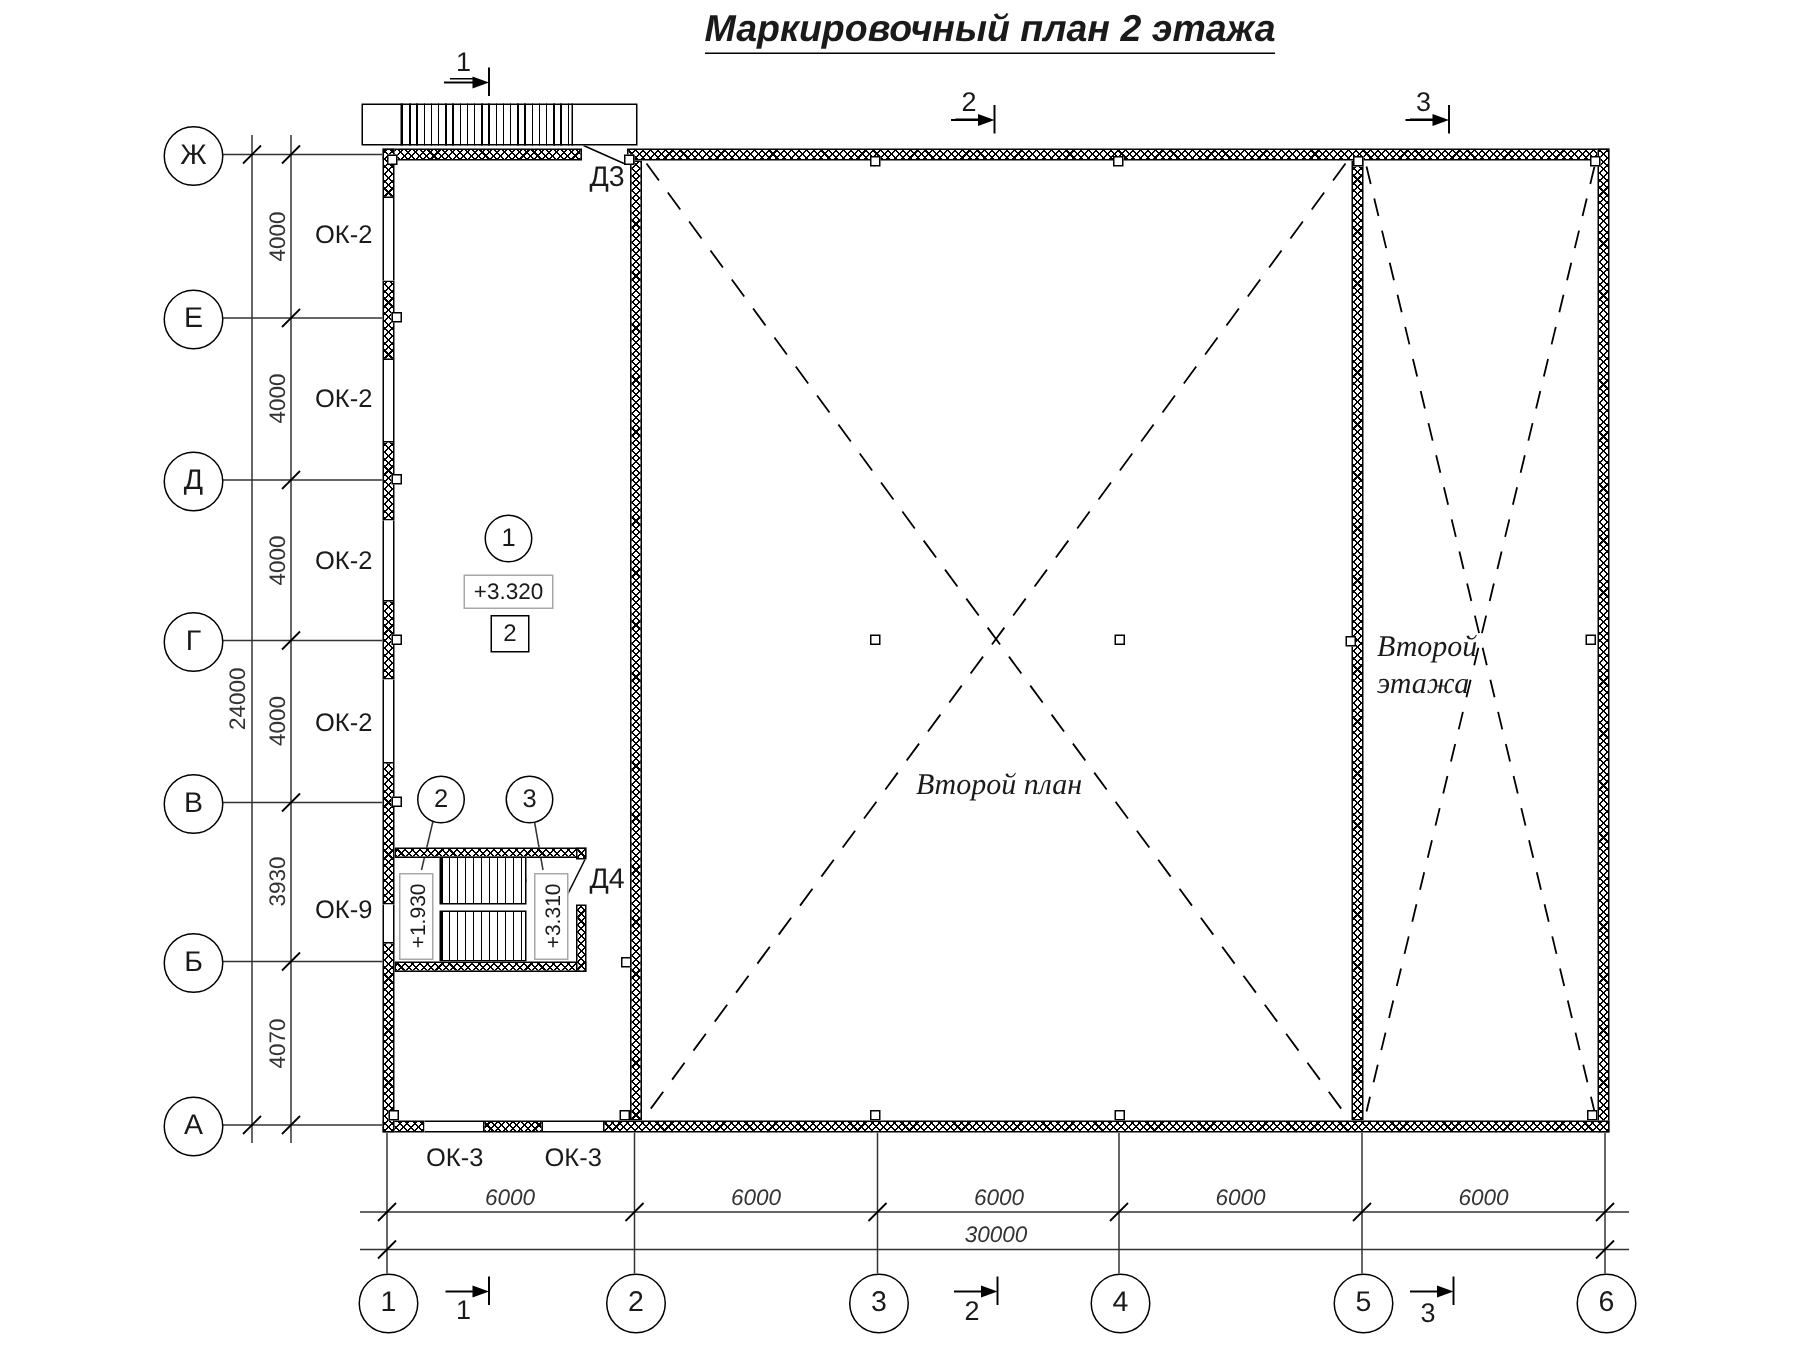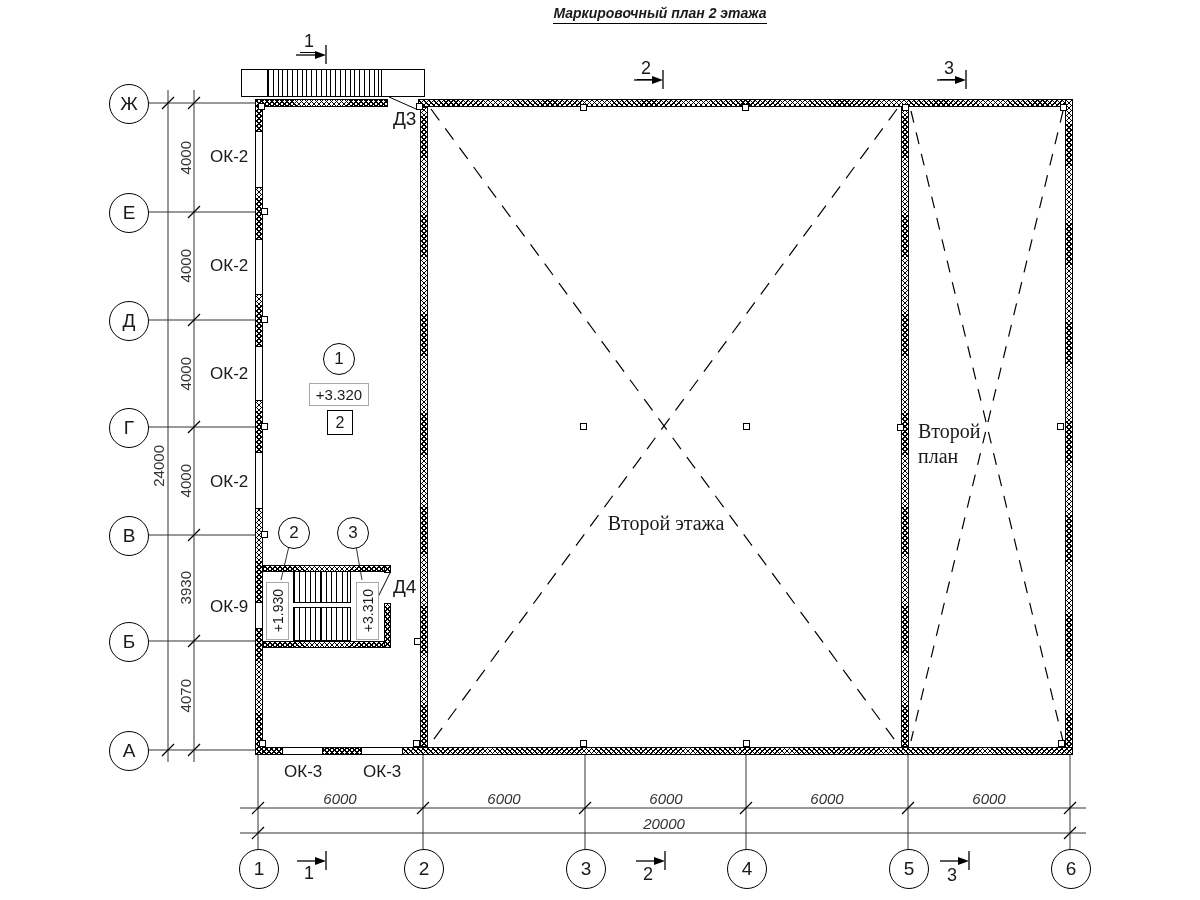--- a/index.html
+++ b/index.html
@@ -23,23 +23,23 @@
   .lbl{position:absolute;font-size:17px;white-space:nowrap;text-align:center;}
   .dimh{position:absolute;width:60px;height:16px;font-size:15px;color:#333;text-align:center;white-space:nowrap;font-style:italic;}
   .vdim{position:absolute;width:20px;height:70px;display:flex;align-items:center;justify-content:center;
         font-size:15px;color:#333;}
   .vtext{writing-mode:vertical-rl;transform:rotate(180deg);white-space:nowrap;}
   .levelbox{position:absolute;border:1px solid #a8a8a8;background:#fff;display:flex;
             align-items:center;justify-content:center;font-size:15px;}
   .flight{position:absolute;box-sizing:border-box;border:1px solid #000;background-color:#fff;
           background-image:repeating-linear-gradient(90deg,#000 0 1px,transparent 1px 5.3px);}
   .secnum{position:absolute;width:18px;text-align:center;font-size:18px;}
-  .voidlbl{position:absolute;font-family:"Liberation Serif",serif;font-size:20px;white-space:nowrap;}
+  .voidlbl{position:absolute;font-family:"Liberation Serif",serif;font-style:italic;font-size:20px;white-space:nowrap;}
   .title{position:absolute;left:455px;top:5px;width:410px;text-align:center;
-         font-size:14px;font-style:italic;font-weight:bold;}
+         font-size:25px;font-style:italic;font-weight:bold;}
   .title span{border-bottom:1.5px solid #000;padding-bottom:2px;}
   svg{position:absolute;left:0;top:0;}
 </style>
 </head>
 <body>
 
 <div id="canvas">
 
   <svg width="1200" height="900" viewBox="0 0 1200 900">
     <g stroke="#333" stroke-width="1">
@@ -248,21 +248,21 @@
     </div>
   <div class="vdim" style="left:148px;top:431px;">
       <span class="vtext">24000</span>
     </div>
 
   <div class="dimh" style="left:310px;top:790px;">6000</div>
   <div class="dimh" style="left:474px;top:790px;">6000</div>
   <div class="dimh" style="left:636px;top:790px;">6000</div>
   <div class="dimh" style="left:797px;top:790px;">6000</div>
   <div class="dimh" style="left:959px;top:790px;">6000</div>
-  <div class="dimh" style="left:634px;top:815px;">20000</div>
+  <div class="dimh" style="left:634px;top:815px;">30000</div>
 
   <div class="lbl" style="left:210px;top:147px;">ОК-2</div>
   <div class="lbl" style="left:210px;top:256px;">ОК-2</div>
   <div class="lbl" style="left:210px;top:364px;">ОК-2</div>
   <div class="lbl" style="left:210px;top:472px;">ОК-2</div>
   <div class="lbl" style="left:210px;top:597px;">ОК-9</div>
   <div class="lbl" style="left:284px;top:762px;">ОК-3</div>
   <div class="lbl" style="left:363px;top:762px;">ОК-3</div>
 
   <div class="lbl" style="left:393px;top:108px;font-size:19px;">Д3</div>
@@ -288,17 +288,17 @@
       <span class="vtext">+3.310</span>
     </div>
 
   <div class="secnum" style="left:300px;top:31px;border-bottom:1.5px solid #000;">1</div>
   <div class="secnum" style="left:637px;top:58px;border-bottom:1.5px solid #000;">2</div>
   <div class="secnum" style="left:940px;top:58px;border-bottom:1.5px solid #000;">3</div>
   <div class="secnum" style="left:300px;top:863px;">1</div>
   <div class="secnum" style="left:639px;top:864px;">2</div>
   <div class="secnum" style="left:943px;top:865px;">3</div>
 
-  <div class="voidlbl" style="left:596px;top:512px;width:140px;text-align:center;">Второй этажа</div>
+  <div class="voidlbl" style="left:596px;top:512px;width:140px;text-align:center;">Второй план</div>
   <div class="voidlbl" style="left:918px;top:420px;">Второй</div>
-  <div class="voidlbl" style="left:918px;top:445px;">план</div>
+  <div class="voidlbl" style="left:918px;top:445px;">этажа</div>
 
 </div>
 
 </body></html>

